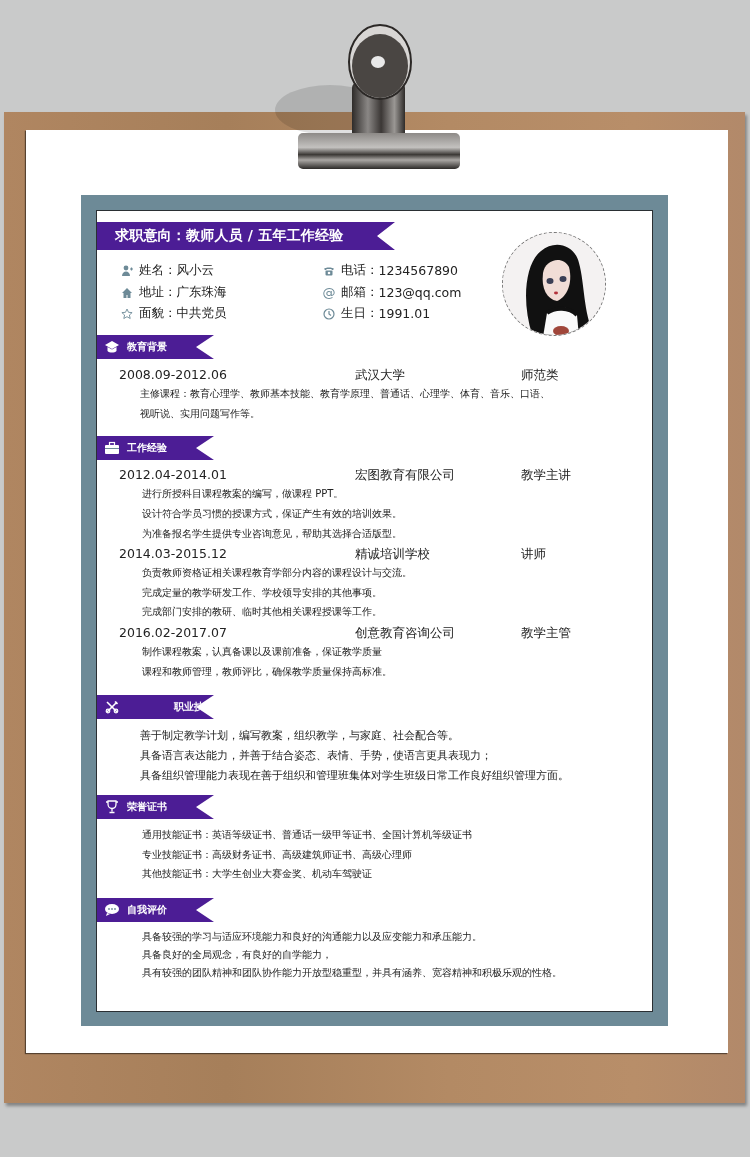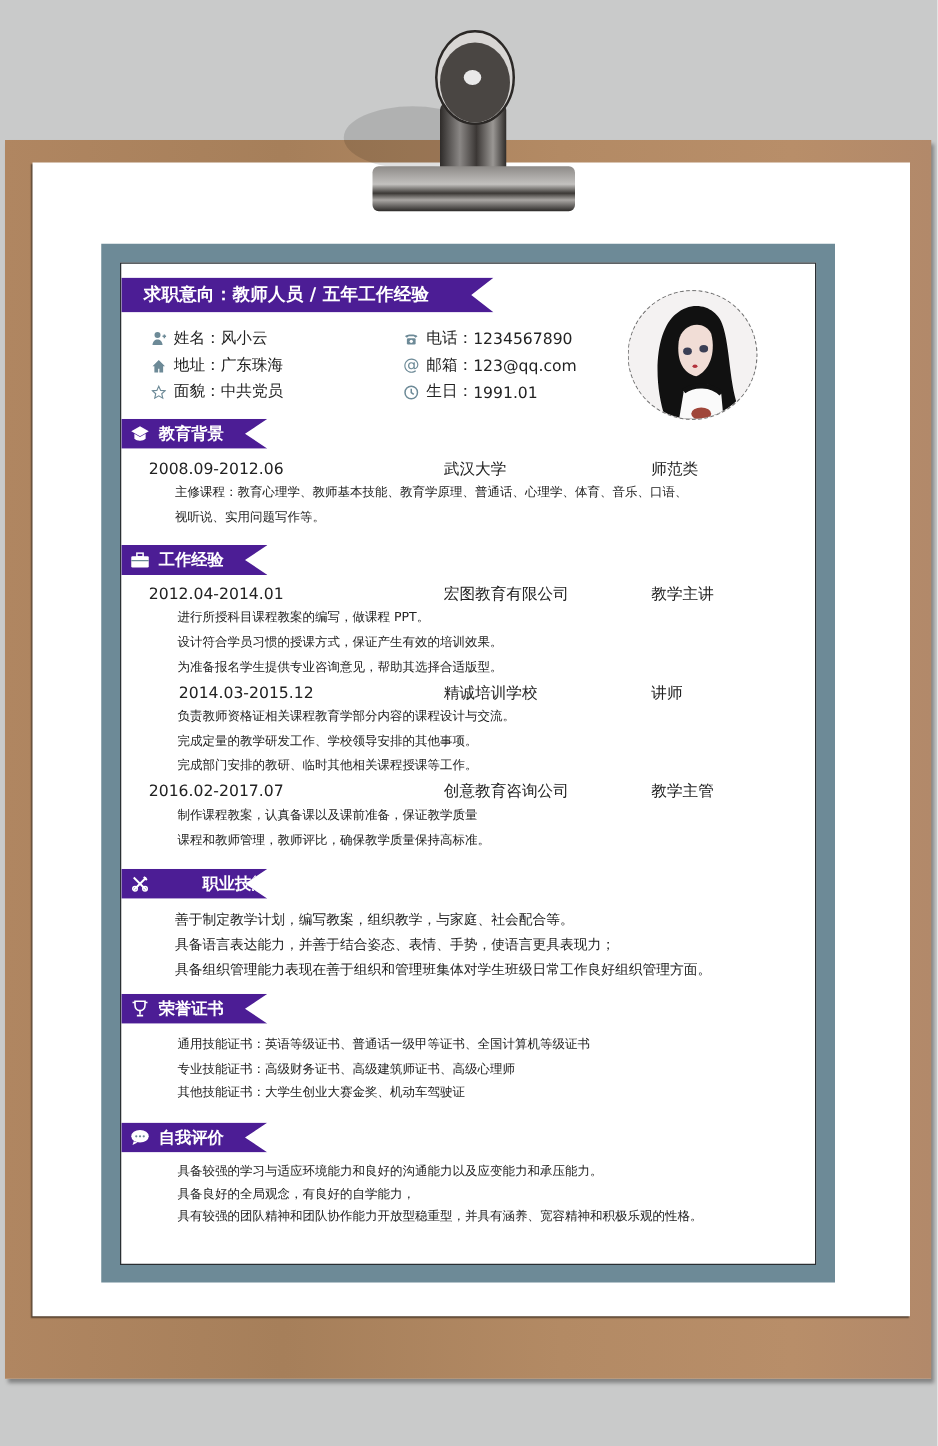--- a/index.html
+++ b/index.html
@@ -30,21 +30,21 @@
     background: #fff;
     border: 1.5px solid #2a2f33;
   }
   .banner {
     position: absolute; left: 97px; background: #4c1d95; color: #fff;
     font-weight: bold;
     clip-path: polygon(0 0, 100% 0, calc(100% - 18px) 50%, 100% 100%, 0 100%);
     display: flex; align-items: center;
   }
   .banner.main { top: 222px; width: 298px; height: 28px; font-size: 14px; padding-left: 18px; letter-spacing: 0.2px; }
-  .banner.sec { width: 117px; height: 24px; font-size: 13px; padding-left: 6px; }
+  .banner.sec { width: 117px; height: 24px; font-size: 10px; padding-left: 6px; }
   .banner .ico { width: 18px; height: 18px; margin-right: 6px; display: inline-flex; align-items: center; justify-content: center; }
   .info { position: absolute; font-size: 12.5px; color: #222; display: flex; align-items: center; white-space: nowrap; }
   .info .ico { width: 14px; height: 14px; margin-right: 5px; display: inline-flex; align-items: center; justify-content: center; color: #6d8a97; }
   .avatar {
     position: absolute; left: 502px; top: 232px; width: 104px; height: 104px; border-radius: 50%;
     border: 1px dashed #777; overflow: hidden; background: #f3f1f1;
   }
   .row { position: absolute; font-size: 12.5px; color: #222; white-space: nowrap; }
   .line { position: absolute; font-size: 10px; color: #222; white-space: nowrap; }
   .small { font-size: 11px; }
@@ -184,21 +184,21 @@
   <span>工作经验</span>
 </div>
 
 <div class="row" style="left:119px; top:467px;">2012.04-2014.01</div>
 <div class="row" style="left:355px; top:467px;">宏图教育有限公司</div>
 <div class="row" style="left:521px; top:467px;">教学主讲</div>
 <div class="line" style="left:142px; top:487px;">进行所授科目课程教案的编写，做课程 PPT。</div>
 <div class="line" style="left:142px; top:507px;">设计符合学员习惯的授课方式，保证产生有效的培训效果。</div>
 <div class="line" style="left:142px; top:527px;">为准备报名学生提供专业咨询意见，帮助其选择合适版型。</div>
 
-<div class="row" style="left:119px; top:546px;margin-left:24px;">2014.03-2015.12</div>
+<div class="row" style="left:119px; top:546px;">2014.03-2015.12</div>
 <div class="row" style="left:355px; top:546px;">精诚培训学校</div>
 <div class="row" style="left:521px; top:546px;">讲师</div>
 <div class="line" style="left:142px; top:566px;">负责教师资格证相关课程教育学部分内容的课程设计与交流。</div>
 <div class="line" style="left:142px; top:586px;">完成定量的教学研发工作、学校领导安排的其他事项。</div>
 <div class="line" style="left:142px; top:605px;">完成部门安排的教研、临时其他相关课程授课等工作。</div>
 
 <div class="row" style="left:119px; top:625px;">2016.02-2017.07</div>
 <div class="row" style="left:355px; top:625px;">创意教育咨询公司</div>
 <div class="row" style="left:521px; top:625px;">教学主管</div>
 <div class="line" style="left:142px; top:645px;">制作课程教案，认真备课以及课前准备，保证教学质量</div>

